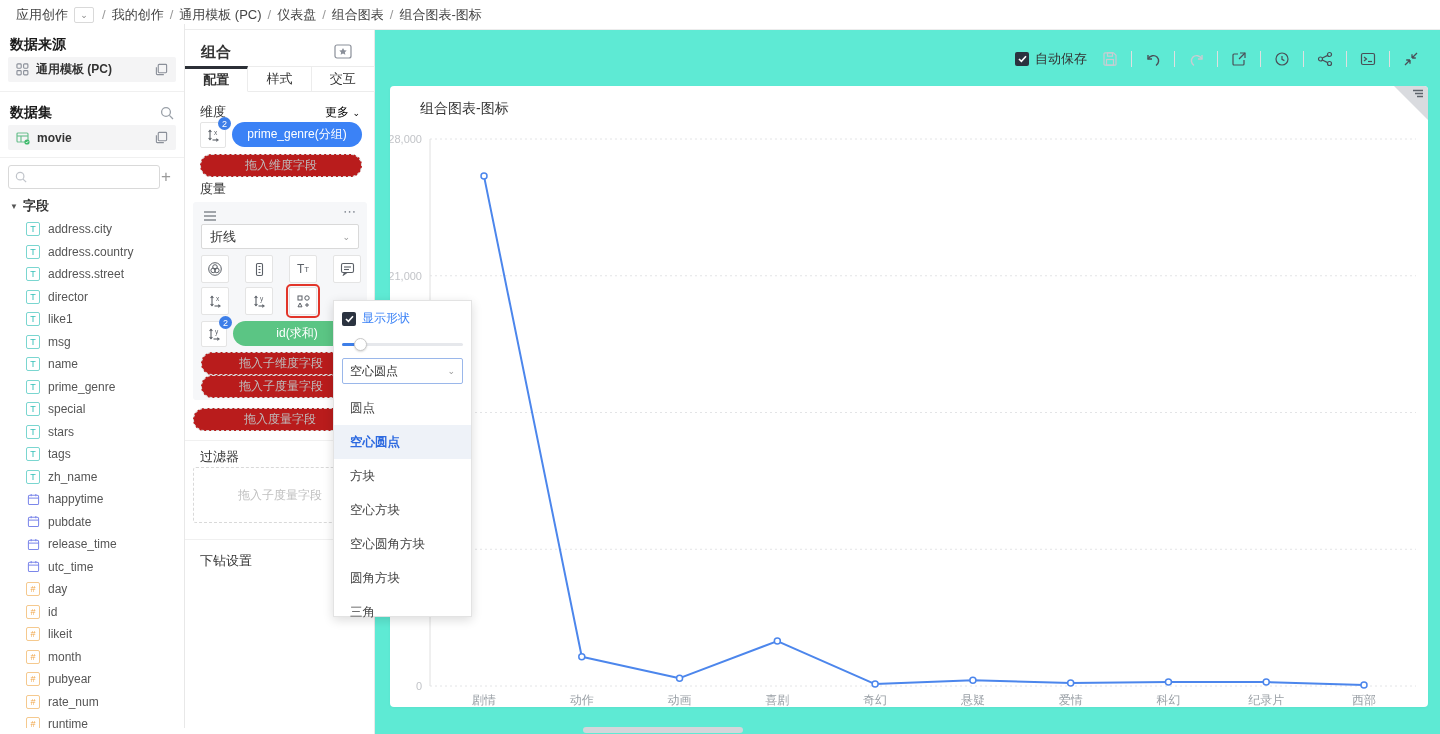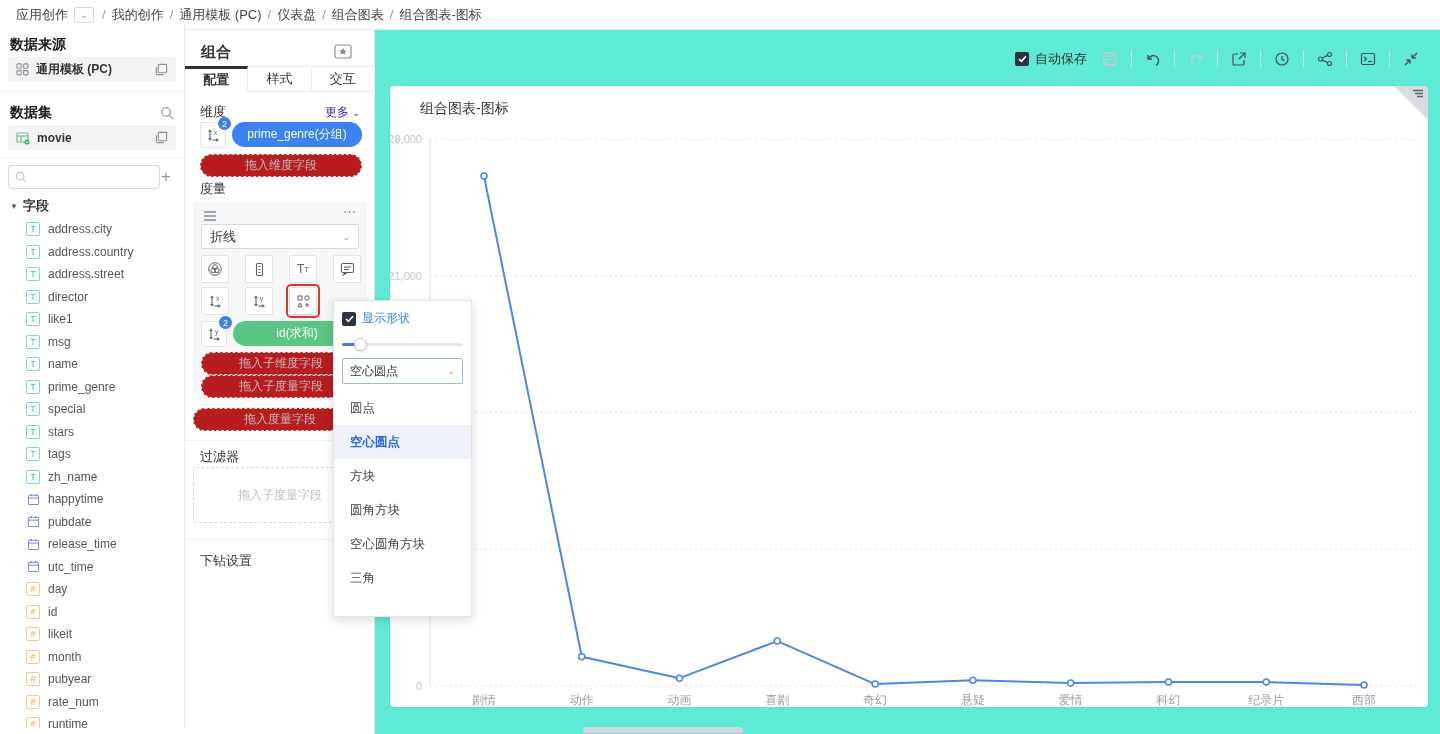--- a/index.html
+++ b/index.html
@@ -43,21 +43,21 @@
   
   #panel { position:absolute; left:185px; top:30px; width:190px; height:704px; background:#fff;
     border-right:1px solid #e8e8e8; }
   #panel-title { position:absolute; left:16px; top:13px; font-size:15px; font-weight:bold; }
   .panel-top-icon { position:absolute; right:22px; top:14px; color:#8a8f99; }
   .tabs { position:absolute; left:0px; top:36px; width:190px; height:26px; display:flex; }
   .tab { flex:1; border:1px solid #ececec; border-left:none; display:flex; align-items:center;
     justify-content:center; font-size:13px; color:#333; background:#fff; }
   .tab.active { border-top:3px solid #2b2f36; font-weight:bold; border-bottom:1px solid #fff; }
   .lbl { font-size:13px; color:#333; }
-  .more { position:absolute; right:14px; font-size:12px; color:#4c1d95; }
+  .more { position:absolute; right:14px; font-size:12px; color:#000000; }
   .ibox { width:26px; height:26px; border:1px solid #e4e4e4; border-radius:2px; background:#fff;
     display:inline-flex; align-items:center; justify-content:center; position:relative; color:#5a5f66; }
   .badge { position:absolute; right:-6px; top:-6px; min-width:13px; height:13px; border-radius:7px;
     background:#3d7ee8; color:#fff; font-size:9px; display:flex; align-items:center; justify-content:center;
     padding:0 2px; }
   .pill { height:25px; border-radius:13px; color:#fff; font-size:12px; display:flex; align-items:center;
     justify-content:center; }
   .pill.blue { background:#3b82f6; }
   .pill.green { background:#5bc584; }
   .dashed-pill { height:23px; border:1px dashed #d9d9d9; border-radius:12px; color:#bfbfbf; font-size:12px;
@@ -577,19 +577,20 @@
       <div class="thumb" id="slider-thumb" style="left: calc(15% - 6px);"></div>
     </div>
     <div id="popup-select">
       <span>空心圆点</span>
       <span class="chev">⌄</span>
     </div>
     <div id="opt-list">
         <div class="opt">圆点</div>
         <div class="opt sel">空心圆点</div>
         <div class="opt">方块</div>
+        <div class="opt">空心方块</div>
+        <div class="opt">空心圆角方块</div>
         <div class="opt">圆角方块</div>
-        <div class="opt">空心圆角方块</div>
         <div class="opt">三角</div>
       </div>
   </div>
 
 </div>
 
 </body></html>

